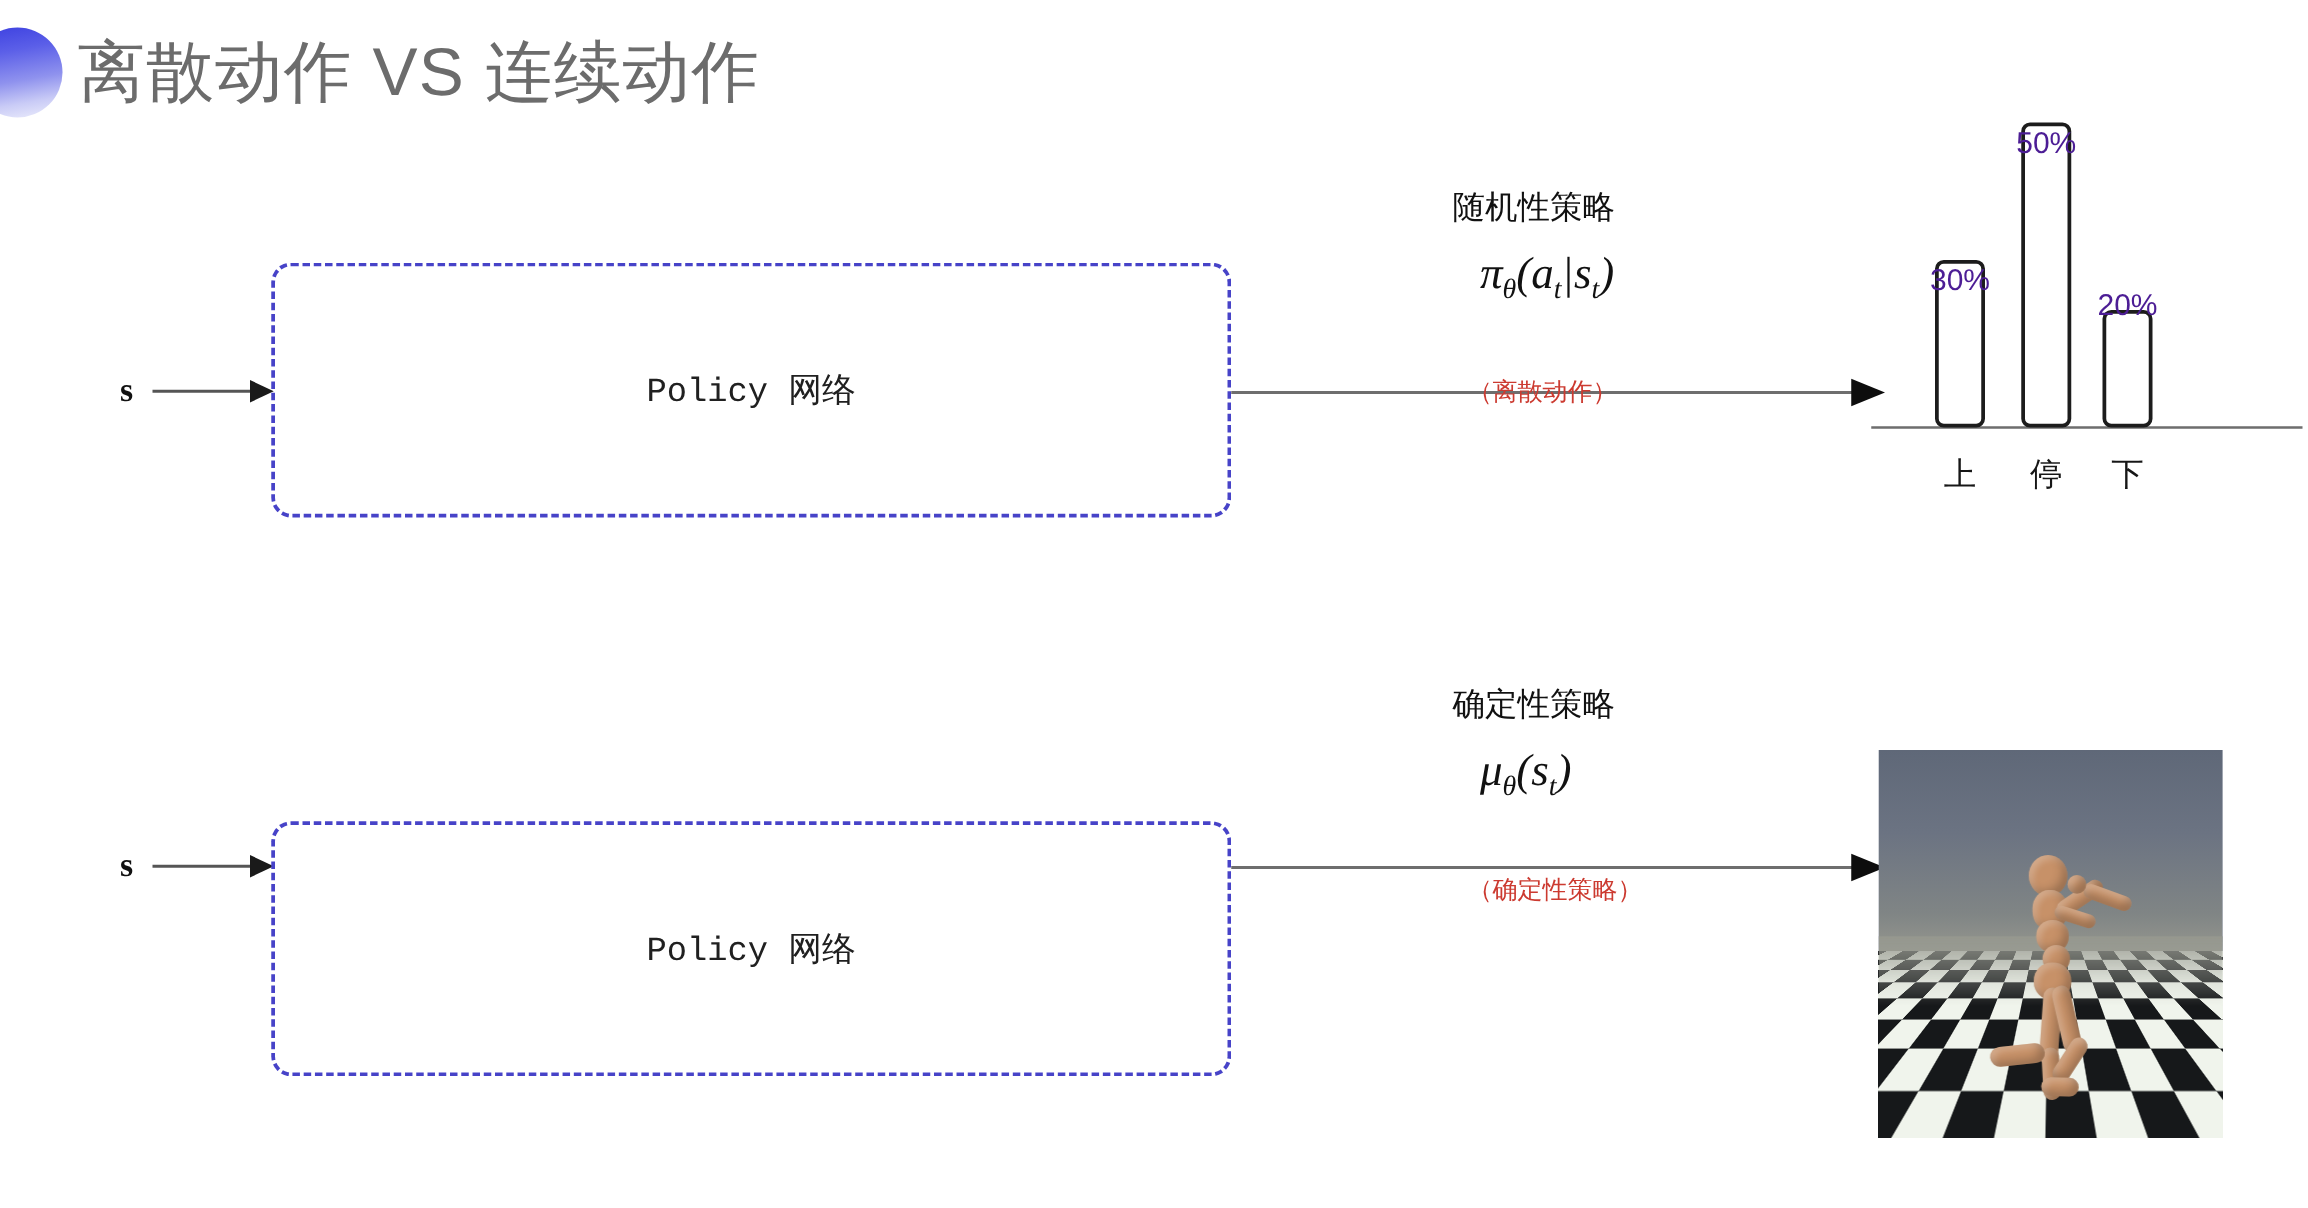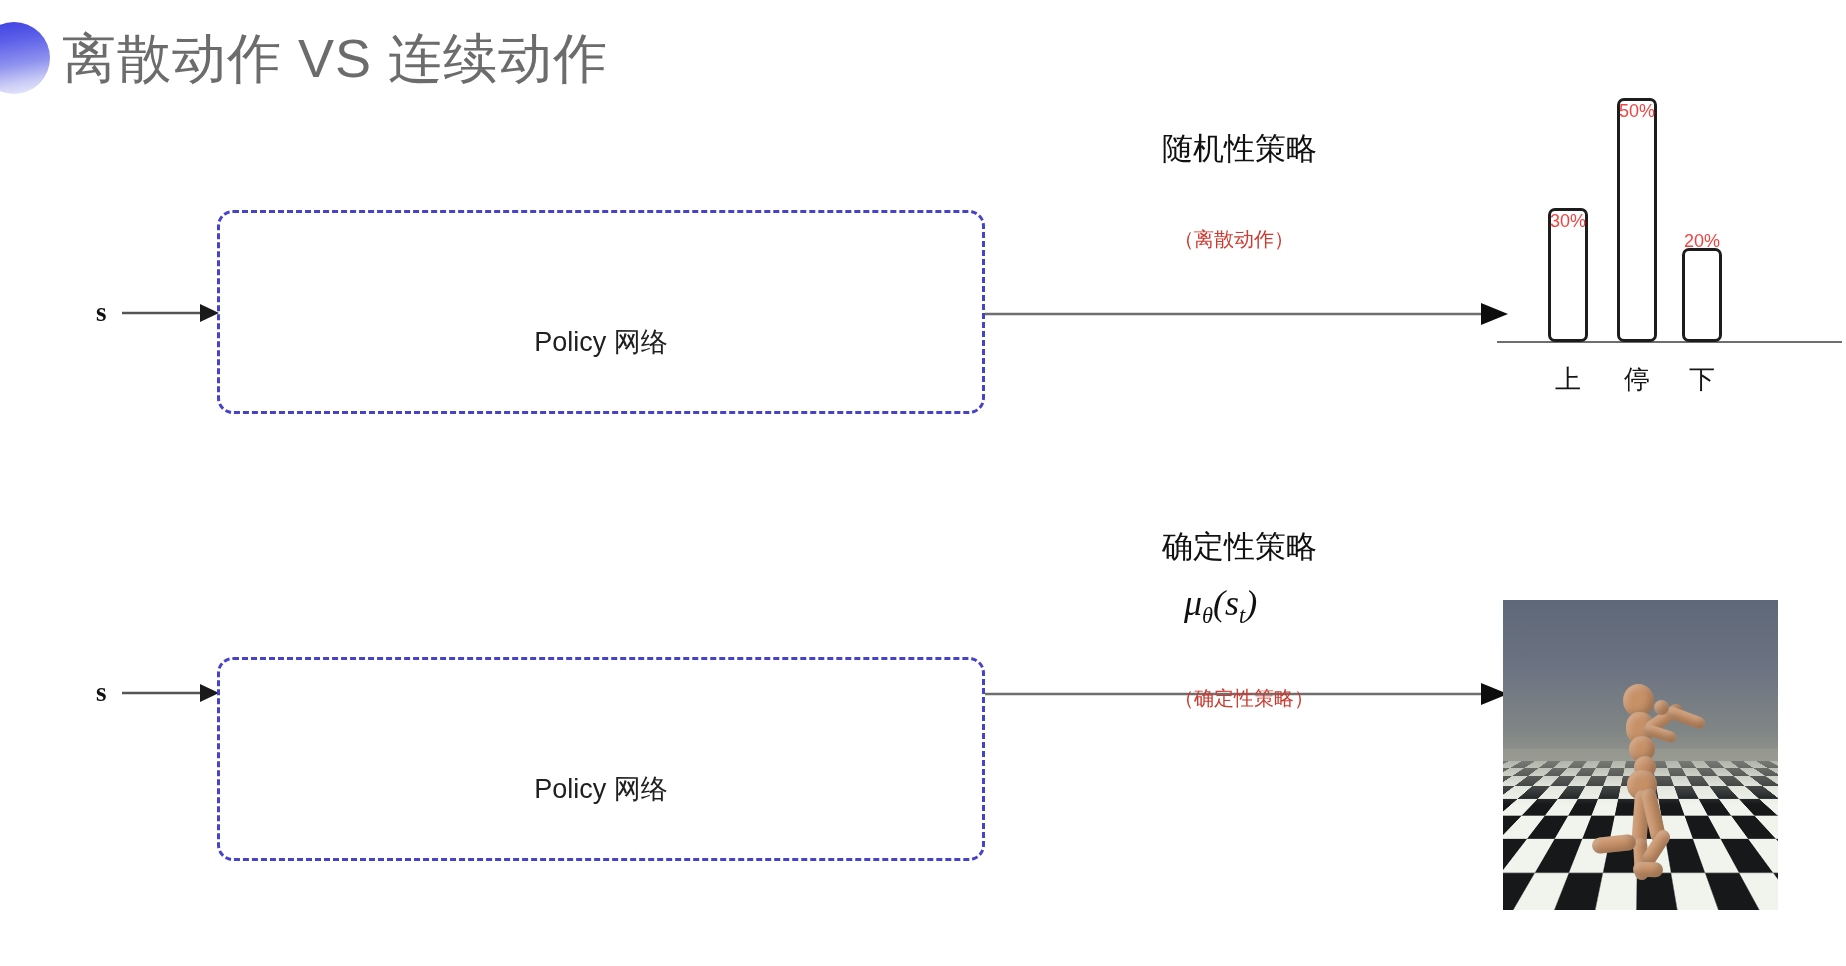--- a/index.html
+++ b/index.html
@@ -53,22 +53,21 @@
   }
   .policy-box .policy-label {
     position: absolute;
     left: 0;
     right: 0;
     top: 50%;
     transform: translateY(-50%);
     text-align: center;
     font-size: 27px;
     color: #202020;
-    font-family: Liberation Sans, sans-serif;
-    margin-top: 30px;
+    font-family: Liberation Mono, monospace;
   }
   #policy-box-top    { top: 210px; height: 204px; }
   #policy-box-bottom { top: 657px; height: 204px; }
 
   
   .state-label {
     position: absolute;
     font-size: 27px;
     font-weight: bold;
     color: #111;
@@ -76,24 +75,25 @@
   }
   #state-label-top    { left: 96px;  top: 297px; }
   #state-label-bottom { left: 96px;  top: 677px; }
 
   
   .arrow-svg { position: absolute; overflow: visible; }
 
   
   .policy-annot { position: absolute; text-align: left; }
   .annot-name {
-    font-size: 31px;
+    font-size: 26px;
     color: #111;
     white-space: nowrap;
     font-family: "Liberation Sans", "DejaVu Sans", sans-serif;
+    margin-top: 20px;
   }
   .annot-formula {
     margin-top: 14px;
     margin-left: 22px;
     font-size: 36px;
     color: #111;
     white-space: nowrap;
     font-family: "Liberation Serif", "DejaVu Serif", serif;
     font-style: italic;
   }
@@ -133,22 +133,22 @@
     position: absolute;
     bottom: 83px;
     width: 40px;
     border: 3px solid #1c1c1c;
     border-radius: 7px;
     background: #ffffff;
     box-sizing: border-box;
   }
   #bar-chart .bar-value {
     position: absolute;
-    font-size: 18px;
-    color: #ef4444;
+    font-size: 24px;
+    color: #4c1d95;
     white-space: nowrap;
     text-align: center;
     width: 78px;
     font-family: "Liberation Sans", "DejaVu Sans", sans-serif;
   }
   #bar-chart .bar-cat {
     position: absolute;
     bottom: 28px;
     width: 60px;
     text-align: center;
@@ -219,20 +219,23 @@
     <div class="policy-label nosel">Policy 网络</div>
   </div>
 
   <svg class="arrow-svg" style="left:985px; top:296px;" width="525" height="36" viewBox="0 0 525 36">
     <line x1="0" y1="18" x2="500" y2="18" stroke="#6e6e6e" stroke-width="2.5"></line>
     <polygon points="496,7 523,18 496,29" fill="#0d0d0d"></polygon>
   </svg>
 
   <div id="annot-stochastic" class="policy-annot">
     <div class="annot-name nosel">随机性策略</div>
+    <div class="annot-formula nosel">
+      <span>π</span><span class="sub">θ</span><span>(a</span><span class="sub">t</span><span>|s</span><span class="sub">t</span><span>)</span>
+    </div>
     <div class="annot-note nosel">（离散动作）</div>
   </div>
 
   <div id="bar-chart">
     <div class="baseline"></div>
 
     <div class="bar" style="left:51px;  height:134px;"></div>
     <div class="bar" style="left:120px; height:244px;"></div>
     <div class="bar" style="left:185px; height:94px;"></div>
 

